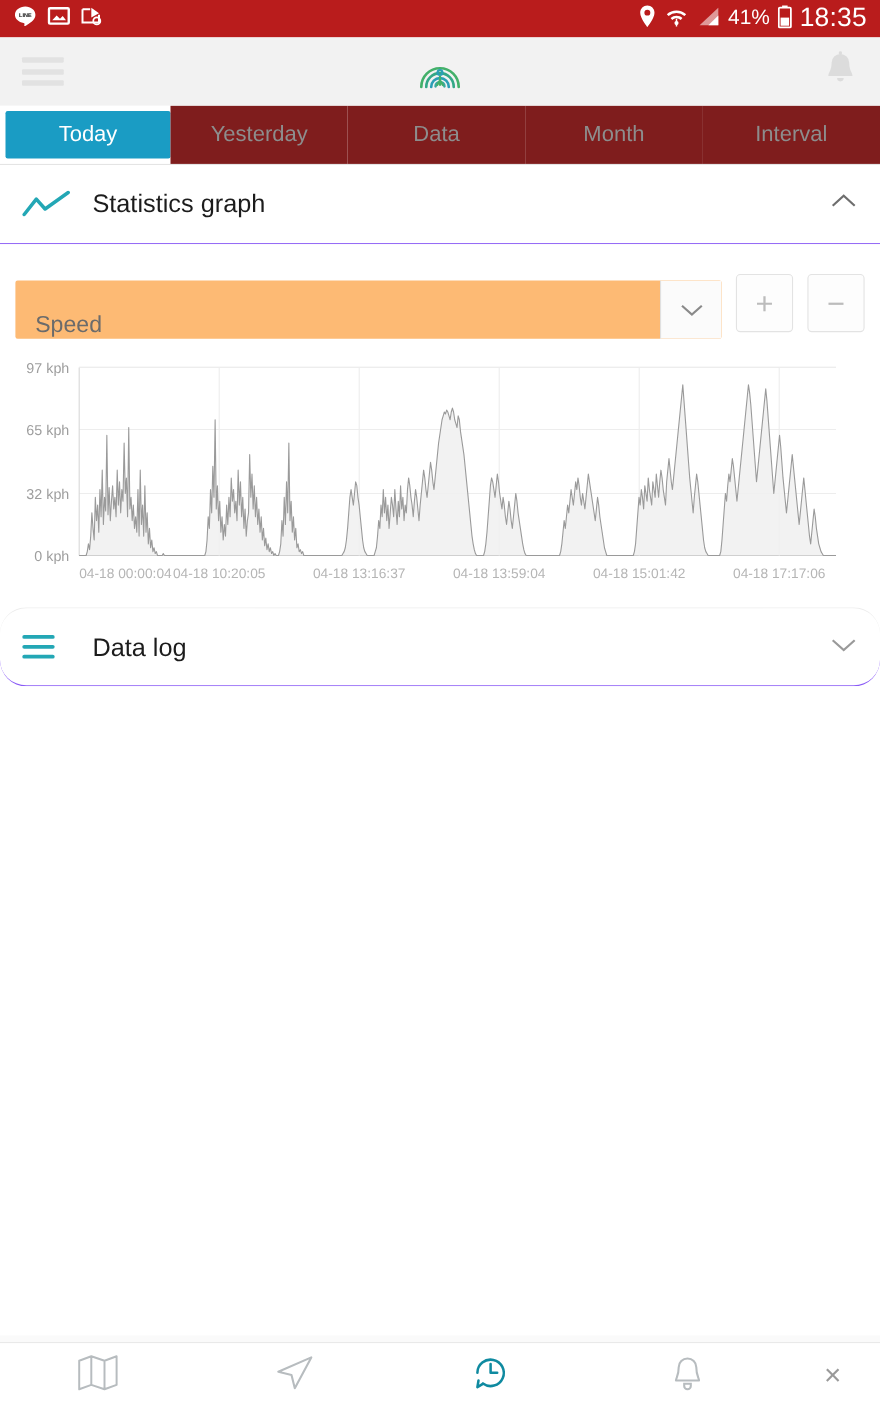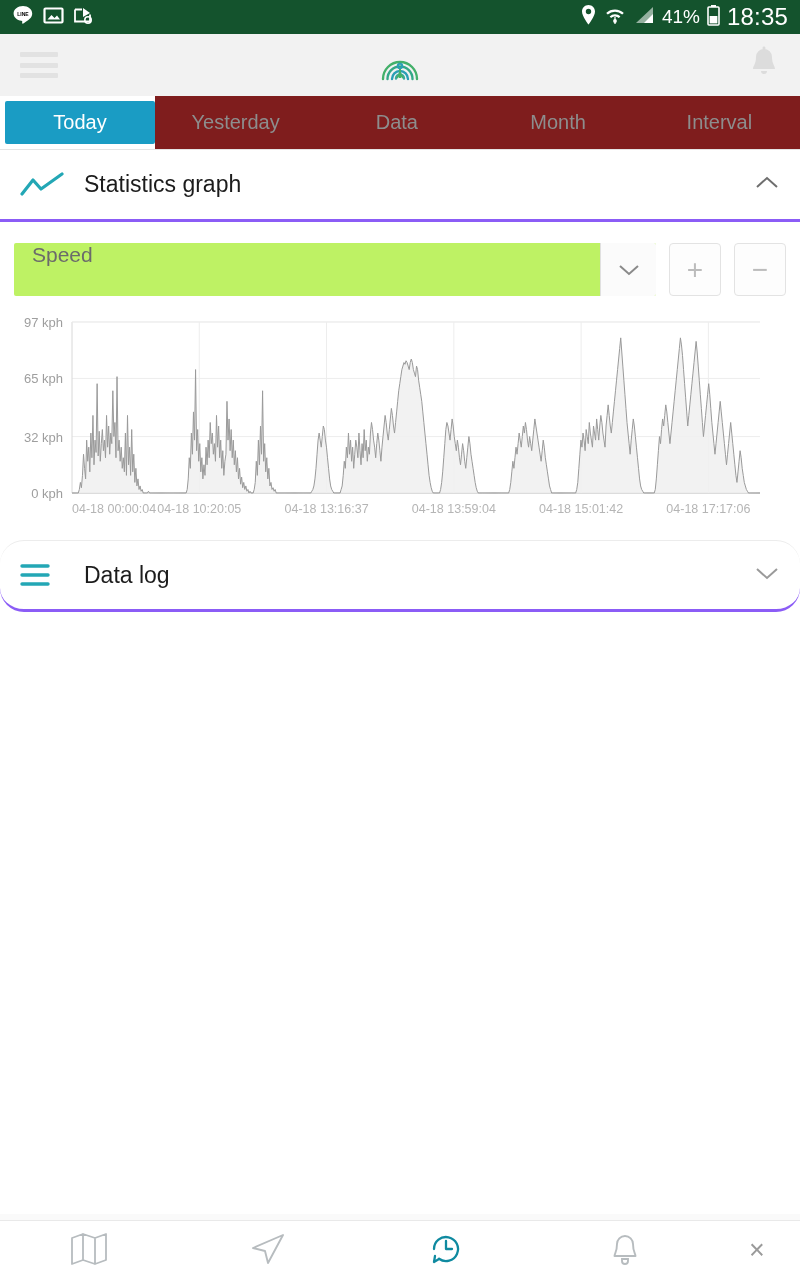--- a/index.html
+++ b/index.html
@@ -6,21 +6,21 @@
   html, body {
     width: 800px; height: 1280px;
     background: #ffffff;
     font-family: "Liberation Sans", sans-serif;
     overflow: hidden;
   }
 
   
   .statusbar {
     height: 34px; width: 100%;
-    background: #14532d;
+    background: #b91c1c;
     display: flex; align-items: center;
     padding: 0 12px;
     color: #ffffff;
   }
   .sb-left { display: flex; align-items: center; gap: 9px; }
   .sb-right { margin-left: auto; display: flex; align-items: center; gap: 7px; }
   .sb-icon { display: block; }
   .sb-text { font-size: 24px; color: #fff; letter-spacing: .2px; }
   .sb-pct { font-size: 19px; color: #fff; }
 
@@ -50,34 +50,35 @@
     background: #7f1d1d;
   }
   .tab.active { background: #1a9cc4; color: #ffffff; margin: 5px 0 5px 5px; border-radius: 2px; flex: 0 0 150px; }
 
   
   .section-hdr {
     height: 72px; width: 100%;
     background: #ffffff;
     display: flex; align-items: center;
     padding: 0 20px;
-    border-bottom: 3px solid #8b5cf6;
+    border-bottom: 1px solid #8b5cf6;
     cursor: pointer;
   }
   .section-hdr .sh-icon { width: 46px; display: flex; align-items: center; }
   .section-hdr .sh-title { font-size: 23px; color: #1c1c1c; margin-left: 18px; }
   .section-hdr .sh-chev { margin-left: auto; color: #6e6e6e; }
 
   
   .graph-panel { width: 100%; background: #fff; padding: 0; }
   .ctl-row { display: flex; align-items: center; padding: 21px 14px 0 14px; gap: 13px; }
   .select-box {
-    flex: 1; height: 53px; background: #bef264;
-    display: flex; align-items: flex-start; border-radius: 2px; overflow: hidden;
+    flex: 1; height: 53px; background: #fdba74;
+    display: flex; align-items: flex-end; border-radius: 2px; overflow: hidden;
     cursor: pointer;
+    margin-top: 12px;
   }
   .select-box .sel-val { flex: 1; font-size: 21px; color: #6b6b6b; padding-left: 18px; }
   .select-box .sel-chev {
     width: 56px; height: 53px; background: #fbfbfb;
     display: flex; align-items: center; justify-content: center;
     border-left: 1px solid #e0e0e0;
   }
   .sq-btn {
     width: 52px; height: 53px; background: #fdfdfd;
     border: 1px solid #e3e3e3; border-radius: 4px;

